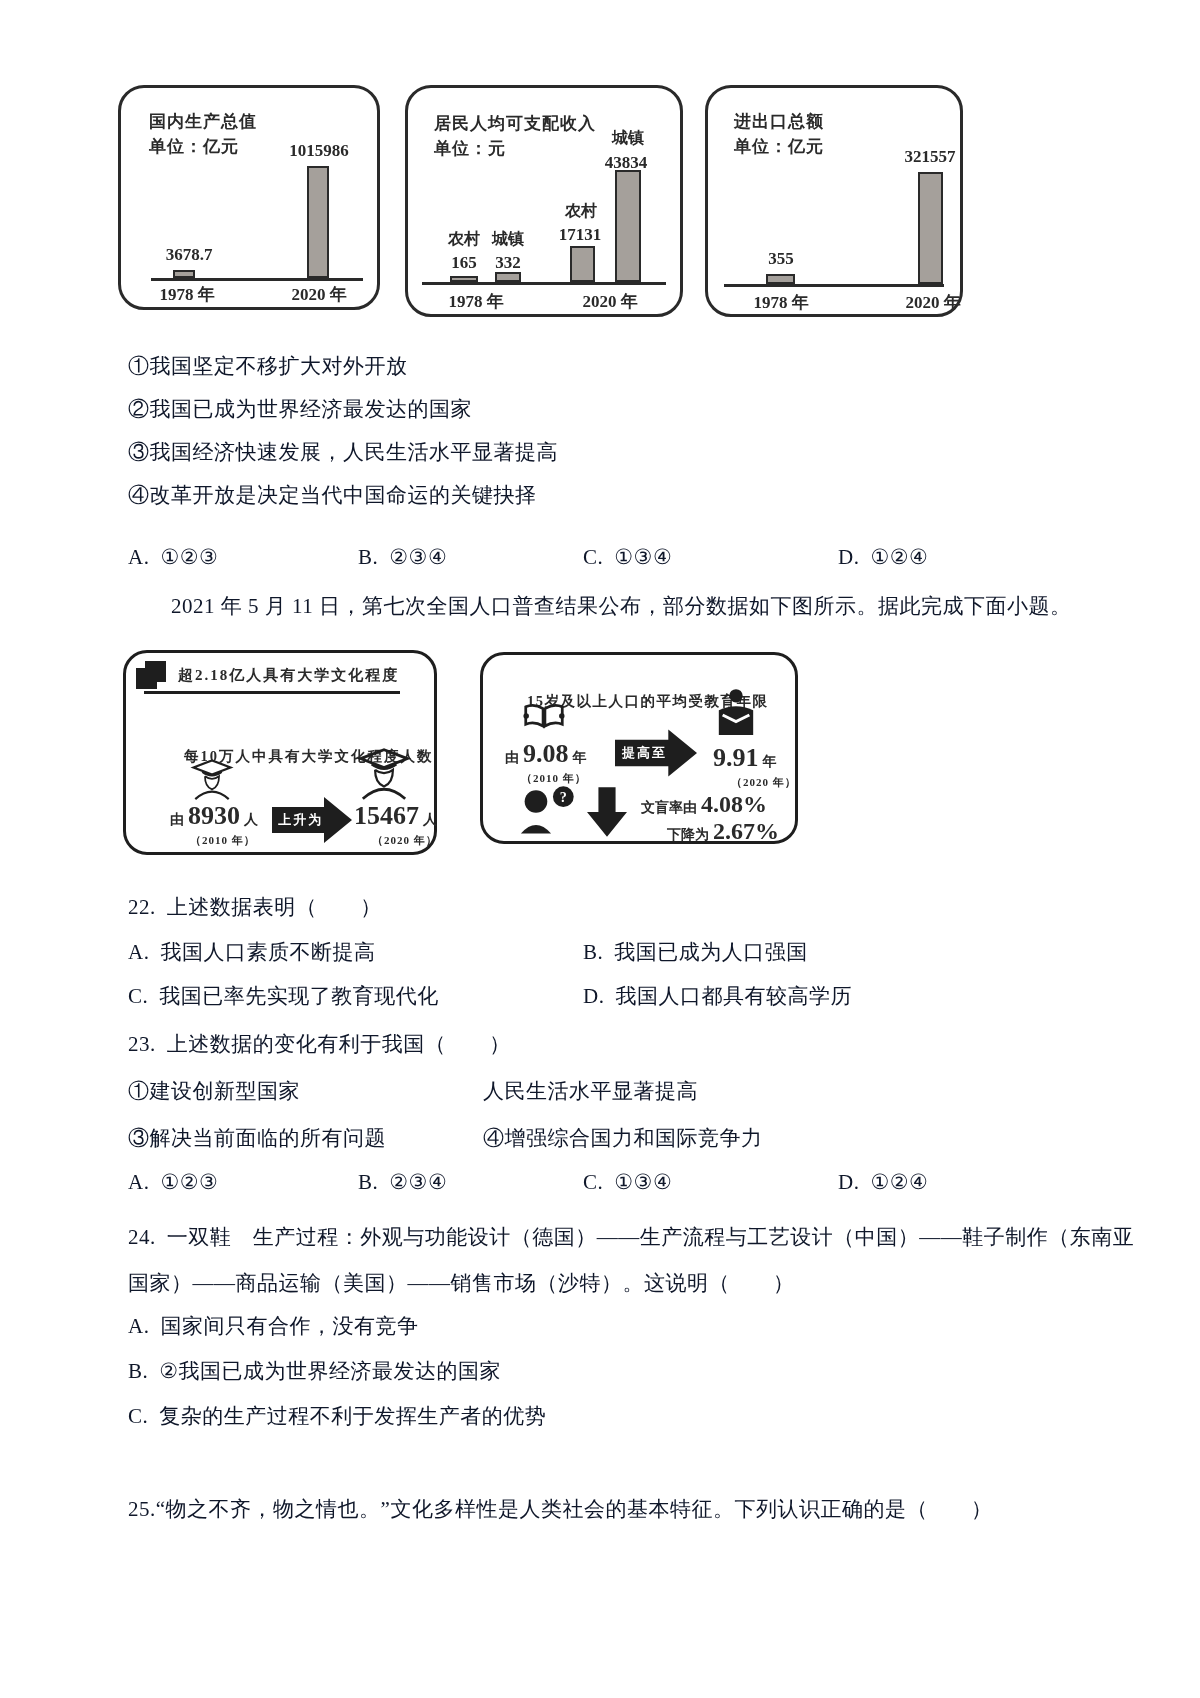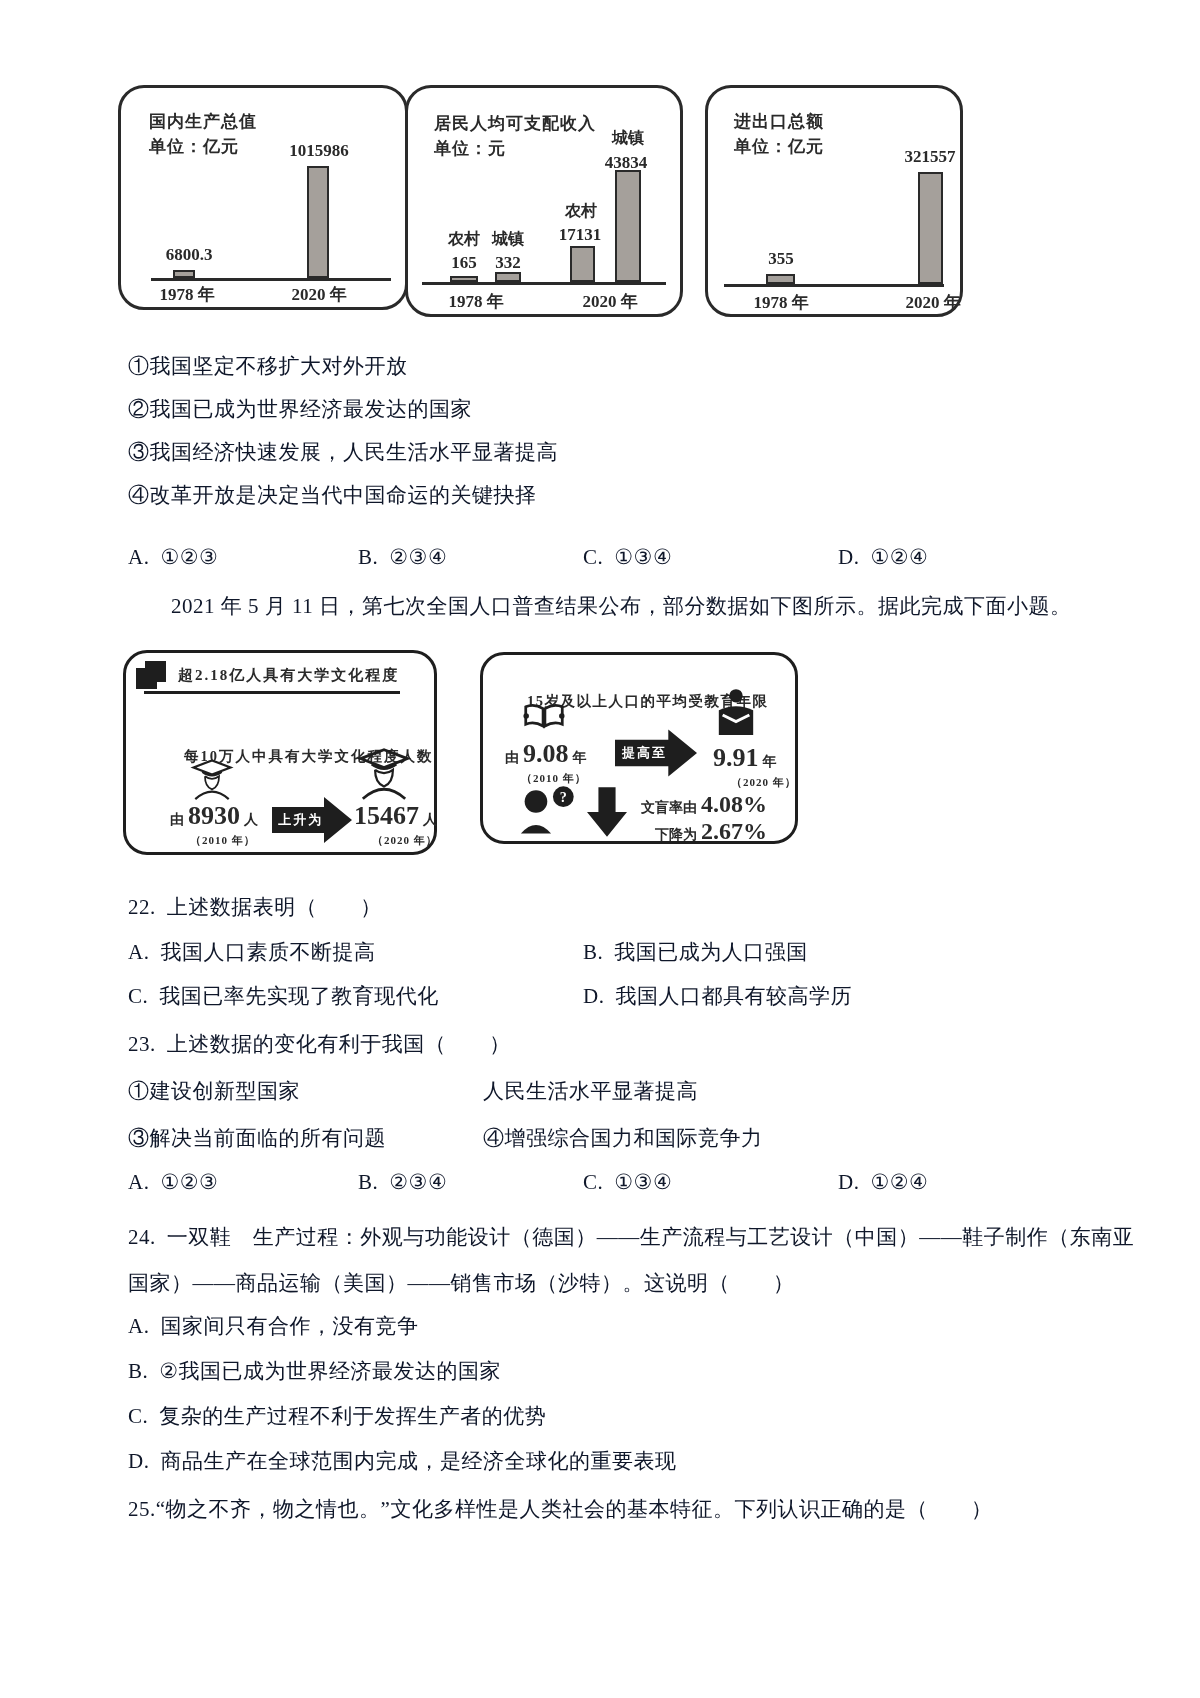--- a/index.html
+++ b/index.html
@@ -31,25 +31,25 @@
   .arrow-wrap { position:absolute; }
   .arrow-label { position:absolute; left:0; top:0; width:72%; height:100%; display:flex; align-items:center; justify-content:center; color:#fff; font-size:13px; font-weight:bold; letter-spacing:2px; }
   .illit { position:absolute; text-align:right; white-space:nowrap; }
   .illit .num-big { font-size:24px; }
 </style>
 </head>
 <body>
 
 <div class="page">
 
-  <div class="chart-box" style="left:118px;top:85px;width:290px;height:225px">
+  <div class="chart-box" style="left:118px;top:85px;width:262px;height:225px">
     <div class="c-title" style="left:28px;top:22px">国内生产总值</div>
     <div class="c-title" style="left:28px;top:47px">单位：亿元</div>
     <div class="baseline" style="left:30px;right:14px;bottom:26px"></div>
-    <div class="vlabel" style="left:68px;bottom:42px">6800.3</div>
+    <div class="vlabel" style="left:68px;bottom:42px">3678.7</div>
     <div class="bar" style="left:52px;bottom:29px;width:22px;height:8px"></div>
     <div class="vlabel" style="left:198px;bottom:146px">1015986</div>
     <div class="bar" style="left:186px;bottom:29px;width:22px;height:112px"></div>
     <div class="cat" style="left:66px;bottom:1px">1978 年</div>
     <div class="cat" style="left:198px;bottom:1px">2020 年</div>
   </div>
 
   <div class="chart-box" style="left:405px;top:85px;width:278px;height:232px">
     <div class="c-title" style="left:26px;top:24px">居民人均可支配收入</div>
     <div class="c-title" style="left:26px;top:49px">单位：元</div>
@@ -169,21 +169,21 @@
       <circle cx="47" cy="13" r="11" fill="#1e1e1e"></circle>
       <text x="47" y="19" font-size="15" font-weight="bold" fill="#ffffff" text-anchor="middle">?</text>
     </svg>
     <svg class="ib-abs" style="left:104px;top:130px" width="40" height="54" viewBox="0 0 42 52">
       <polygon points="12,0 30,0 30,26 42,26 21,52 0,26 12,26" fill="#1e1e1e"></polygon>
     </svg>
     <div class="illit" style="right:28px;top:136px">
       <span class="num-sm">文盲率由</span>
       <span class="num-big">4.08%</span>
     </div>
-    <div class="illit" style="right:28px;top:163px">
+    <div class="illit" style="right:16px;top:163px">
       <span class="num-sm">下降为</span>
       <span class="num-big">2.67%</span>
     </div>
   </div>
 
   <div class="txt" style="left:100px;top:893px">22. 上述数据表明（　　）</div>
   <div class="txt" style="left:100px;top:938px">A. 我国人口素质不断提高</div>
   <div class="txt" style="left:555px;top:938px">B. 我国已成为人口强国</div>
   <div class="txt" style="left:100px;top:982px">C. 我国已率先实现了教育现代化</div>
   <div class="txt" style="left:555px;top:982px">D. 我国人口都具有较高学历</div>
@@ -195,17 +195,16 @@
   <div class="txt" style="left:455px;top:1124px">④增强综合国力和国际竞争力</div>
   <div class="txt" style="left:100px;top:1170px">A. ①②③</div>
   <div class="txt" style="left:330px;top:1170px">B. ②③④</div>
   <div class="txt" style="left:555px;top:1170px">C. ①③④</div>
   <div class="txt" style="left:810px;top:1170px">D. ①②④</div>
 
   <div class="txt wrap" style="left:100px;top:1214px;width:1015px">24. 一双鞋　生产过程：外观与功能设计（德国）——生产流程与工艺设计（中国）——鞋子制作（东南亚国家）——商品运输（美国）——销售市场（沙特）。这说明（　　）</div>
   <div class="txt" style="left:100px;top:1312px">A. 国家间只有合作，没有竞争</div>
   <div class="txt" style="left:100px;top:1357px">B. ②我国已成为世界经济最发达的国家</div>
   <div class="txt" style="left:100px;top:1402px">C. 复杂的生产过程不利于发挥生产者的优势</div>
-  <div class="txt" style="left:100px;top:1447px">D. 商品生产在全球范围内完成，是经济全球化的重要表现</div>
 
   <div class="txt" style="left:100px;top:1495px">25.“物之不齐，物之情也。”文化多样性是人类社会的基本特征。下列认识正确的是（　　）</div>
 
 </div>
 
 </body></html>

